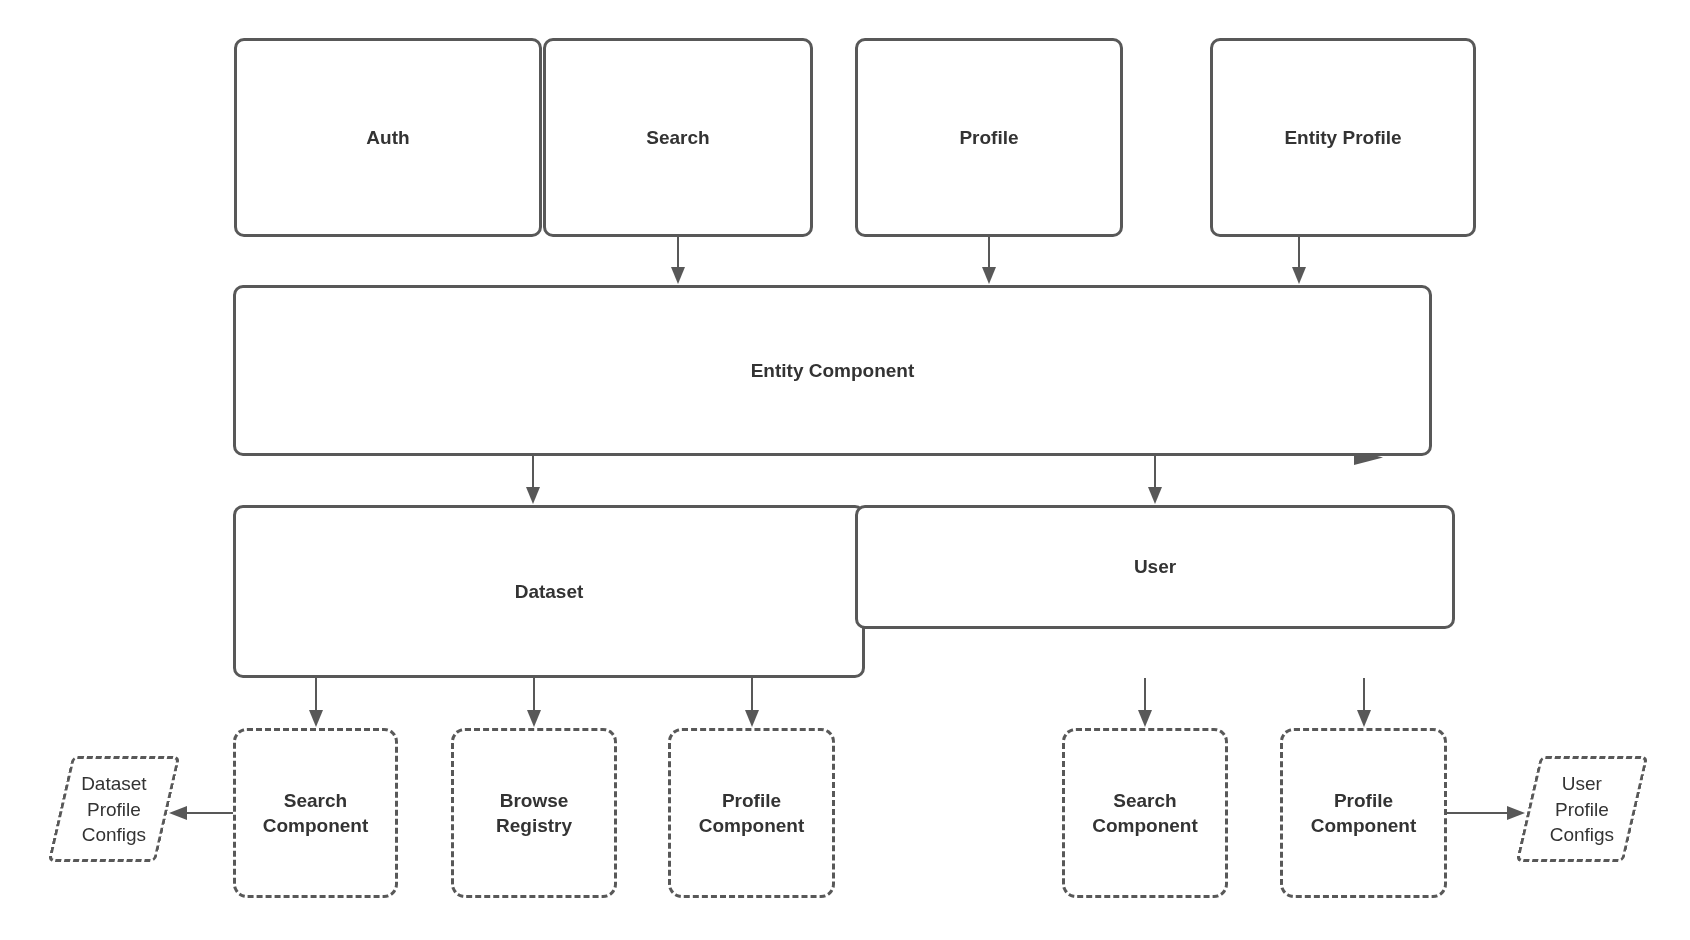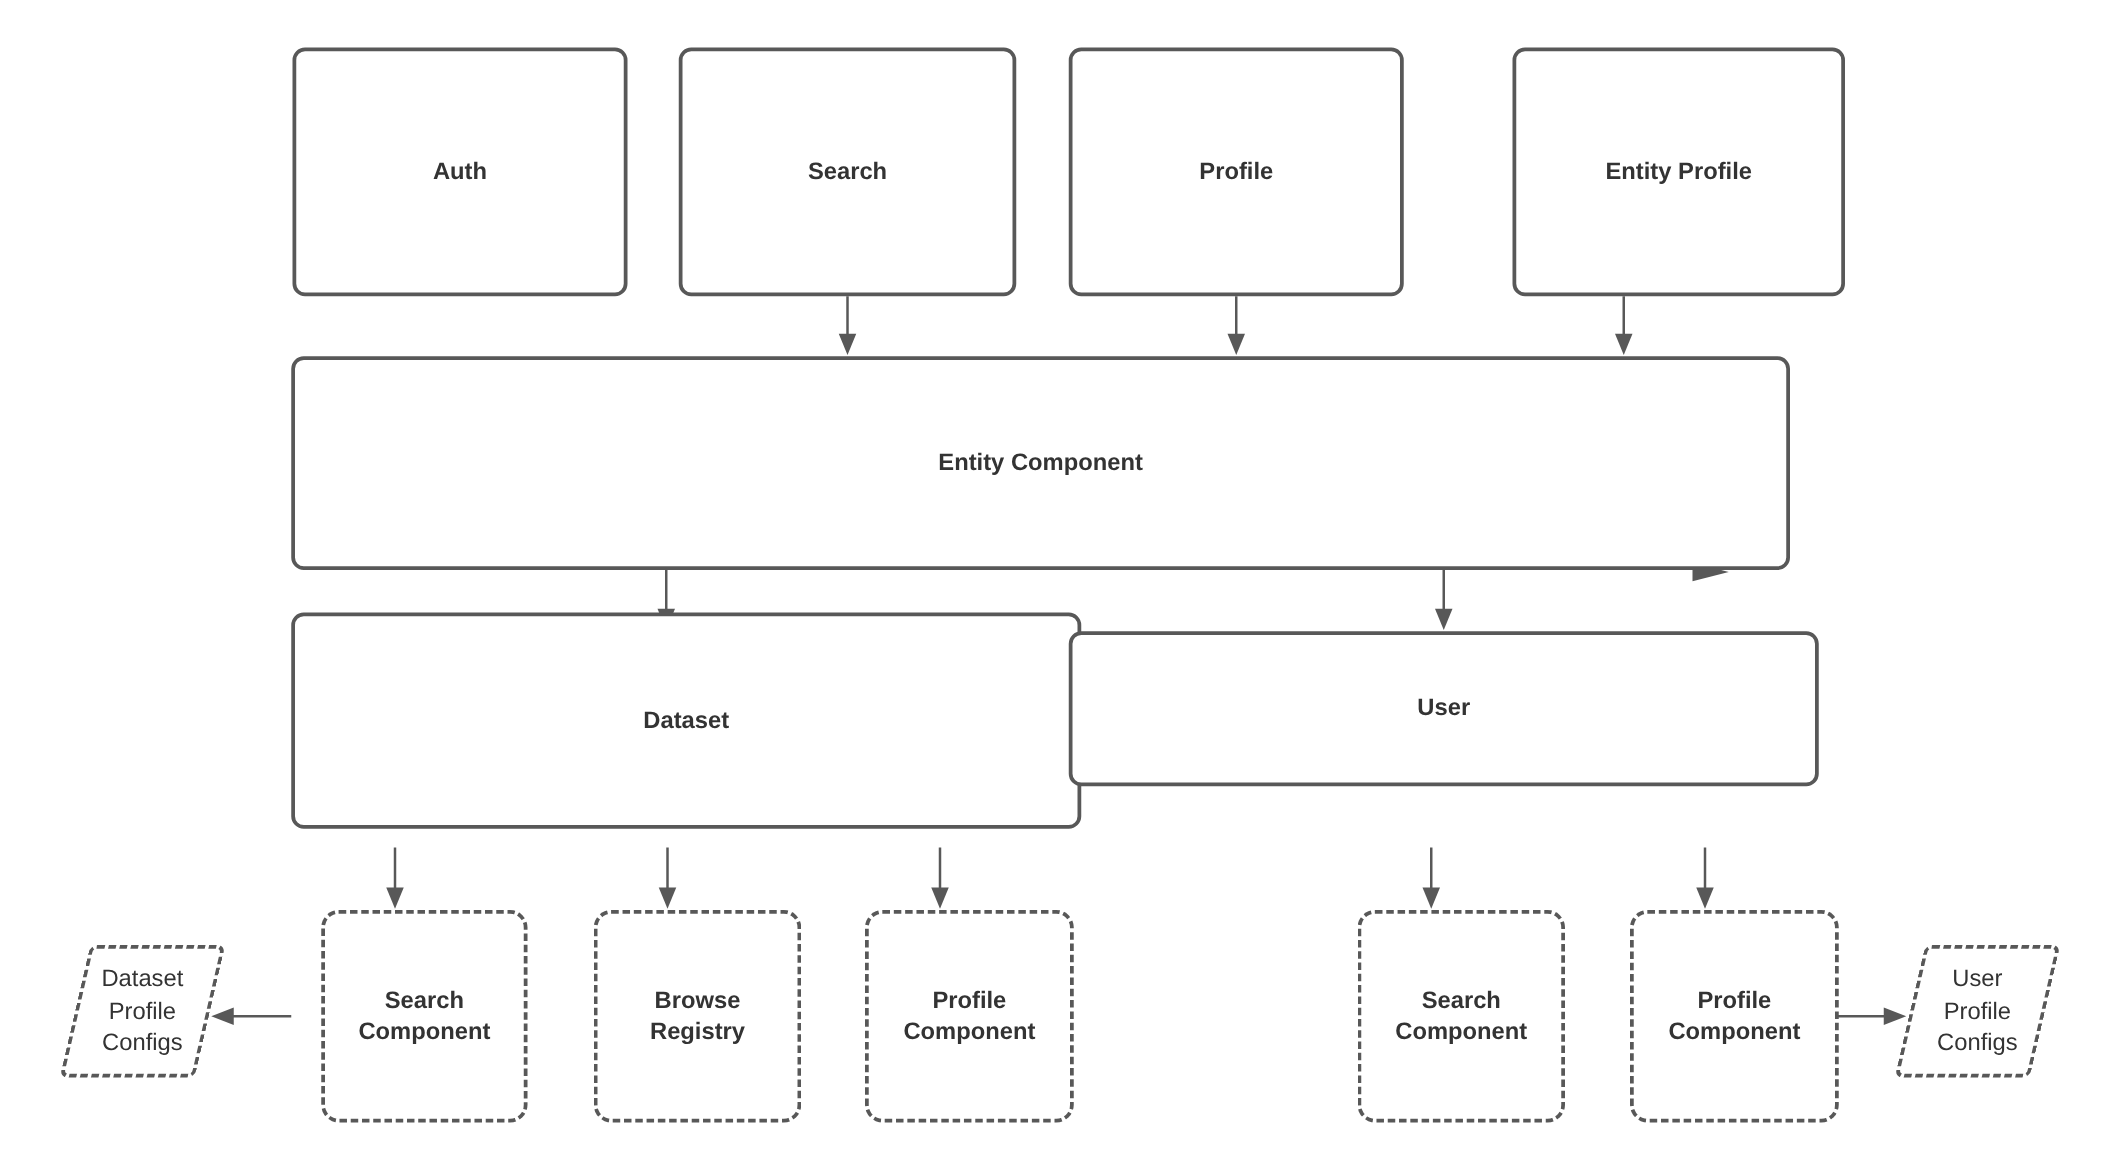--- a/index.html
+++ b/index.html
@@ -24,21 +24,20 @@
     background: #ffffff;
     color: #333333;
   }
   .solid {
     border: 3.5px solid #585858;
     border-radius: 10px;
   }
   .dashedbox {
     border: 3px dashed #585858;
     border-radius: 14px;
-    margin-left: 24px;
   }
   .para {
     border: 3px dashed #585858;
     border-radius: 6px;
     transform: skewX(-13deg);
     transform-origin: 50% 50%;
   }
   .lbl {
     font-size: 19px;
     font-weight: bold;
@@ -119,38 +118,38 @@
     <g>
       <line x1="233" y1="813" x2="186" y2="813"></line>
       <polygon points="187,806 187,820 169,813"></polygon>
     </g>
     <g>
       <line x1="1447" y1="813" x2="1508" y2="813"></line>
       <polygon points="1507,806 1507,820 1525,813"></polygon>
     </g>
   </svg>
 
-  <div class="node solid" style="left:234px; top:38px; width:268px; height:199px">
+  <div class="node solid" style="left:234px; top:38px; width:308px; height:199px">
     <span class="lbl">Auth</span>
   </div>
   <div class="node solid" style="left:543px; top:38px; width:270px; height:199px">
     <span class="lbl">Search</span>
   </div>
   <div class="node solid" style="left:855px; top:38px; width:268px; height:199px">
     <span class="lbl">Profile</span>
   </div>
   <div class="node solid" style="left:1210px; top:38px; width:266px; height:199px">
     <span class="lbl">Entity Profile</span>
   </div>
 
   <div class="node solid" style="left:233px; top:285px; width:1199px; height:171px">
     <span class="lbl">Entity Component</span>
   </div>
 
-  <div class="node solid" style="left:233px; top:490px; width:632px; height:173px">
+  <div class="node solid" style="left:233px; top:505px; width:632px; height:173px">
     <span class="lbl">Dataset</span>
   </div>
   <div class="node solid" style="left:855px; top:505px; width:600px; height:124px">
     <span class="lbl">User</span>
   </div>
 
   <div class="node dashedbox" style="left:233px; top:728px; width:165px; height:170px">
     <span class="lbl">Search Component</span>
   </div>
   <div class="node dashedbox" style="left:451px; top:728px; width:166px; height:170px">

